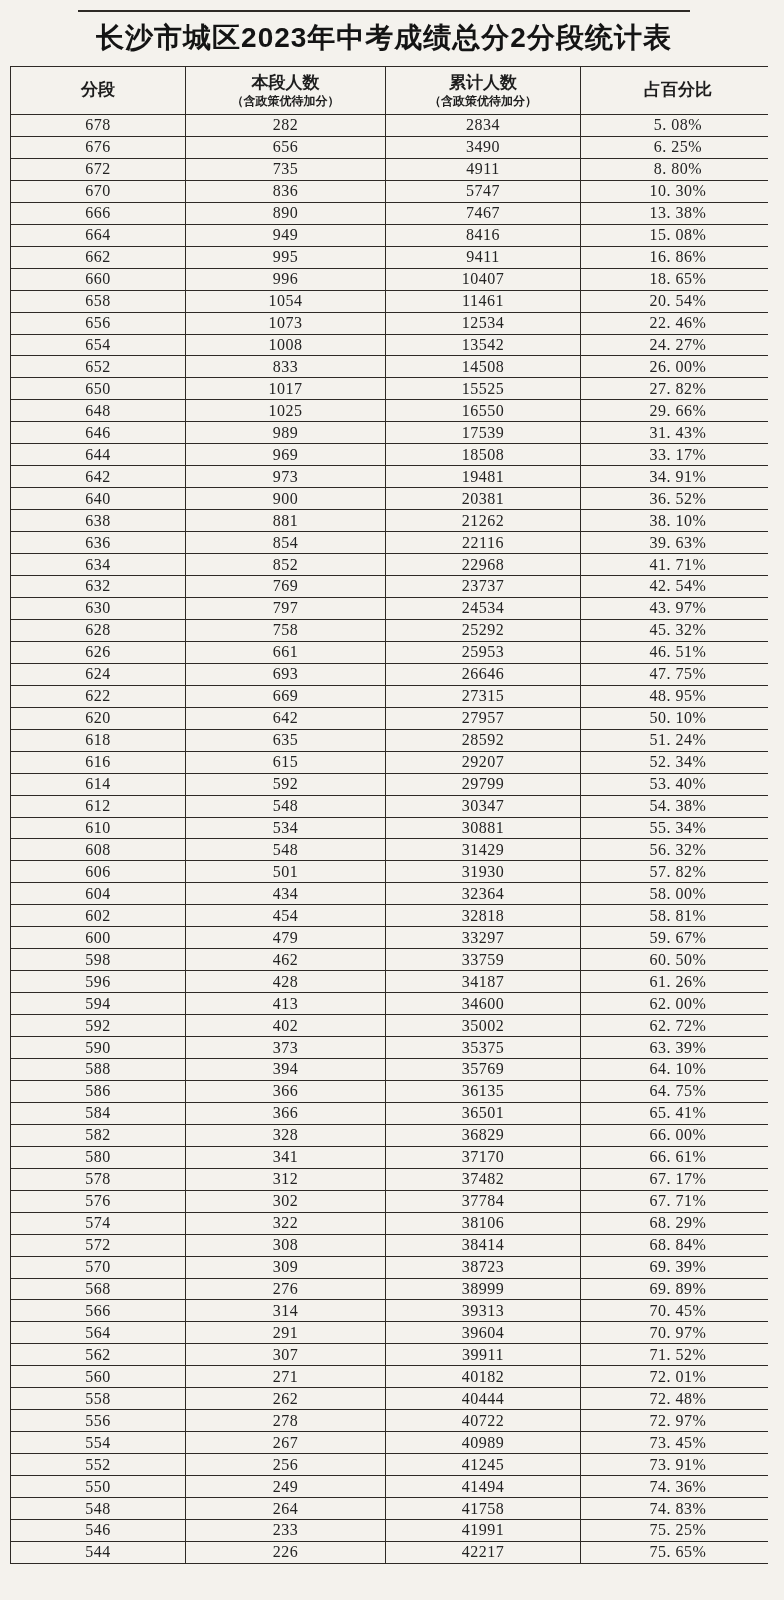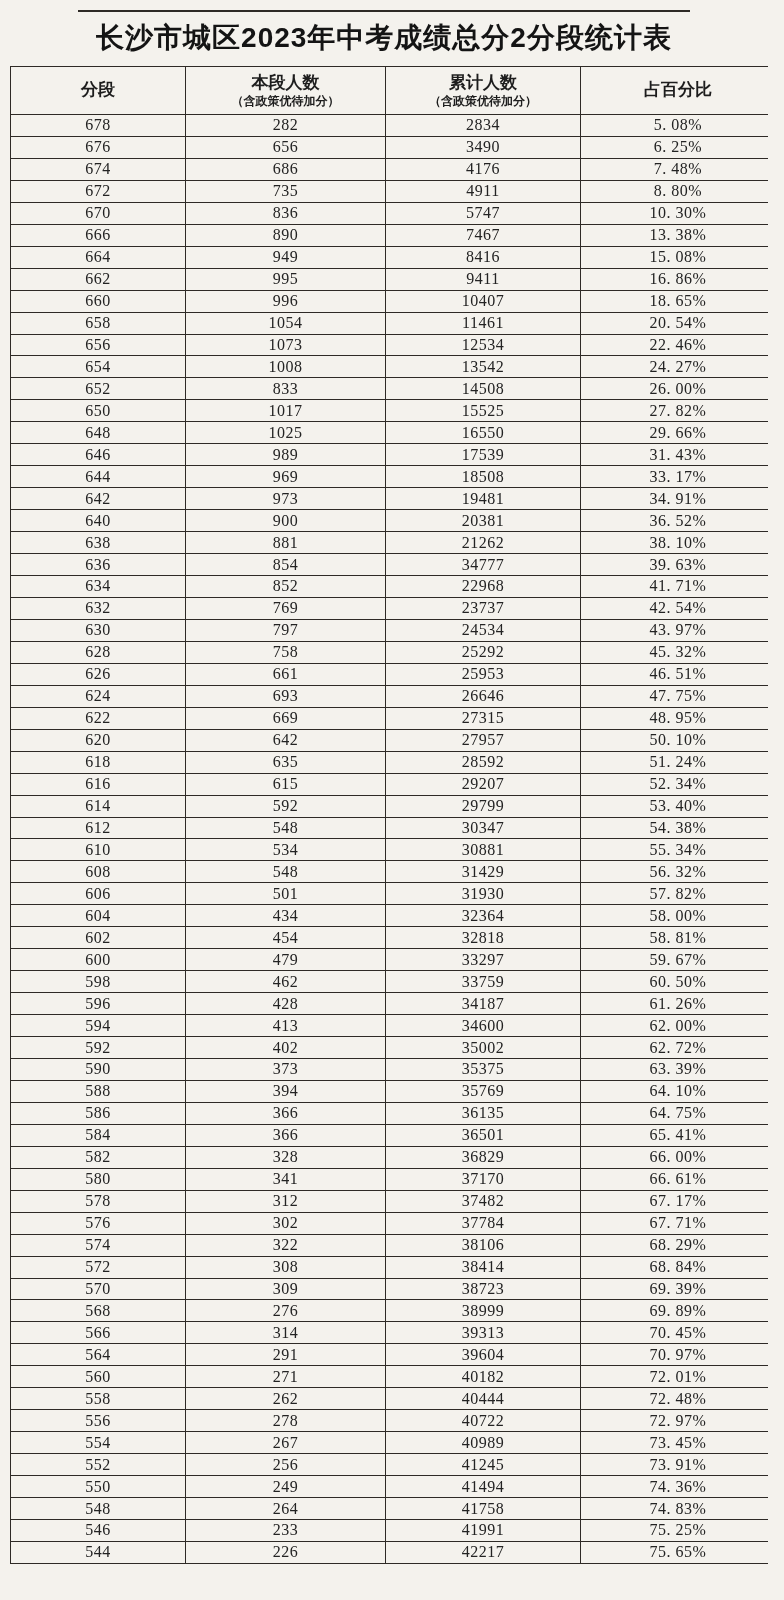--- a/index.html
+++ b/index.html
@@ -113,26 +113,20 @@
           <td>2834</td>
           <td>5. 08%</td>
         </tr>
         <tr>
           <td>676</td>
           <td>656</td>
           <td>3490</td>
           <td>6. 25%</td>
         </tr>
         <tr>
-          <td>674</td>
-          <td>686</td>
-          <td>4176</td>
-          <td>7. 48%</td>
-        </tr>
-        <tr>
           <td>672</td>
           <td>735</td>
           <td>4911</td>
           <td>8. 80%</td>
         </tr>
         <tr>
           <td>670</td>
           <td>836</td>
           <td>5747</td>
           <td>10. 30%</td>
@@ -223,21 +217,21 @@
         </tr>
         <tr>
           <td>638</td>
           <td>881</td>
           <td>21262</td>
           <td>38. 10%</td>
         </tr>
         <tr>
           <td>636</td>
           <td>854</td>
-          <td>34777</td>
+          <td>22116</td>
           <td>39. 63%</td>
         </tr>
         <tr>
           <td>634</td>
           <td>852</td>
           <td>22968</td>
           <td>41. 71%</td>
         </tr>
         <tr>
           <td>632</td>
@@ -443,20 +437,26 @@
           <td>39313</td>
           <td>70. 45%</td>
         </tr>
         <tr>
           <td>564</td>
           <td>291</td>
           <td>39604</td>
           <td>70. 97%</td>
         </tr>
         <tr>
+          <td>562</td>
+          <td>307</td>
+          <td>39911</td>
+          <td>71. 52%</td>
+        </tr>
+        <tr>
           <td>560</td>
           <td>271</td>
           <td>40182</td>
           <td>72. 01%</td>
         </tr>
         <tr>
           <td>558</td>
           <td>262</td>
           <td>40444</td>
           <td>72. 48%</td>

